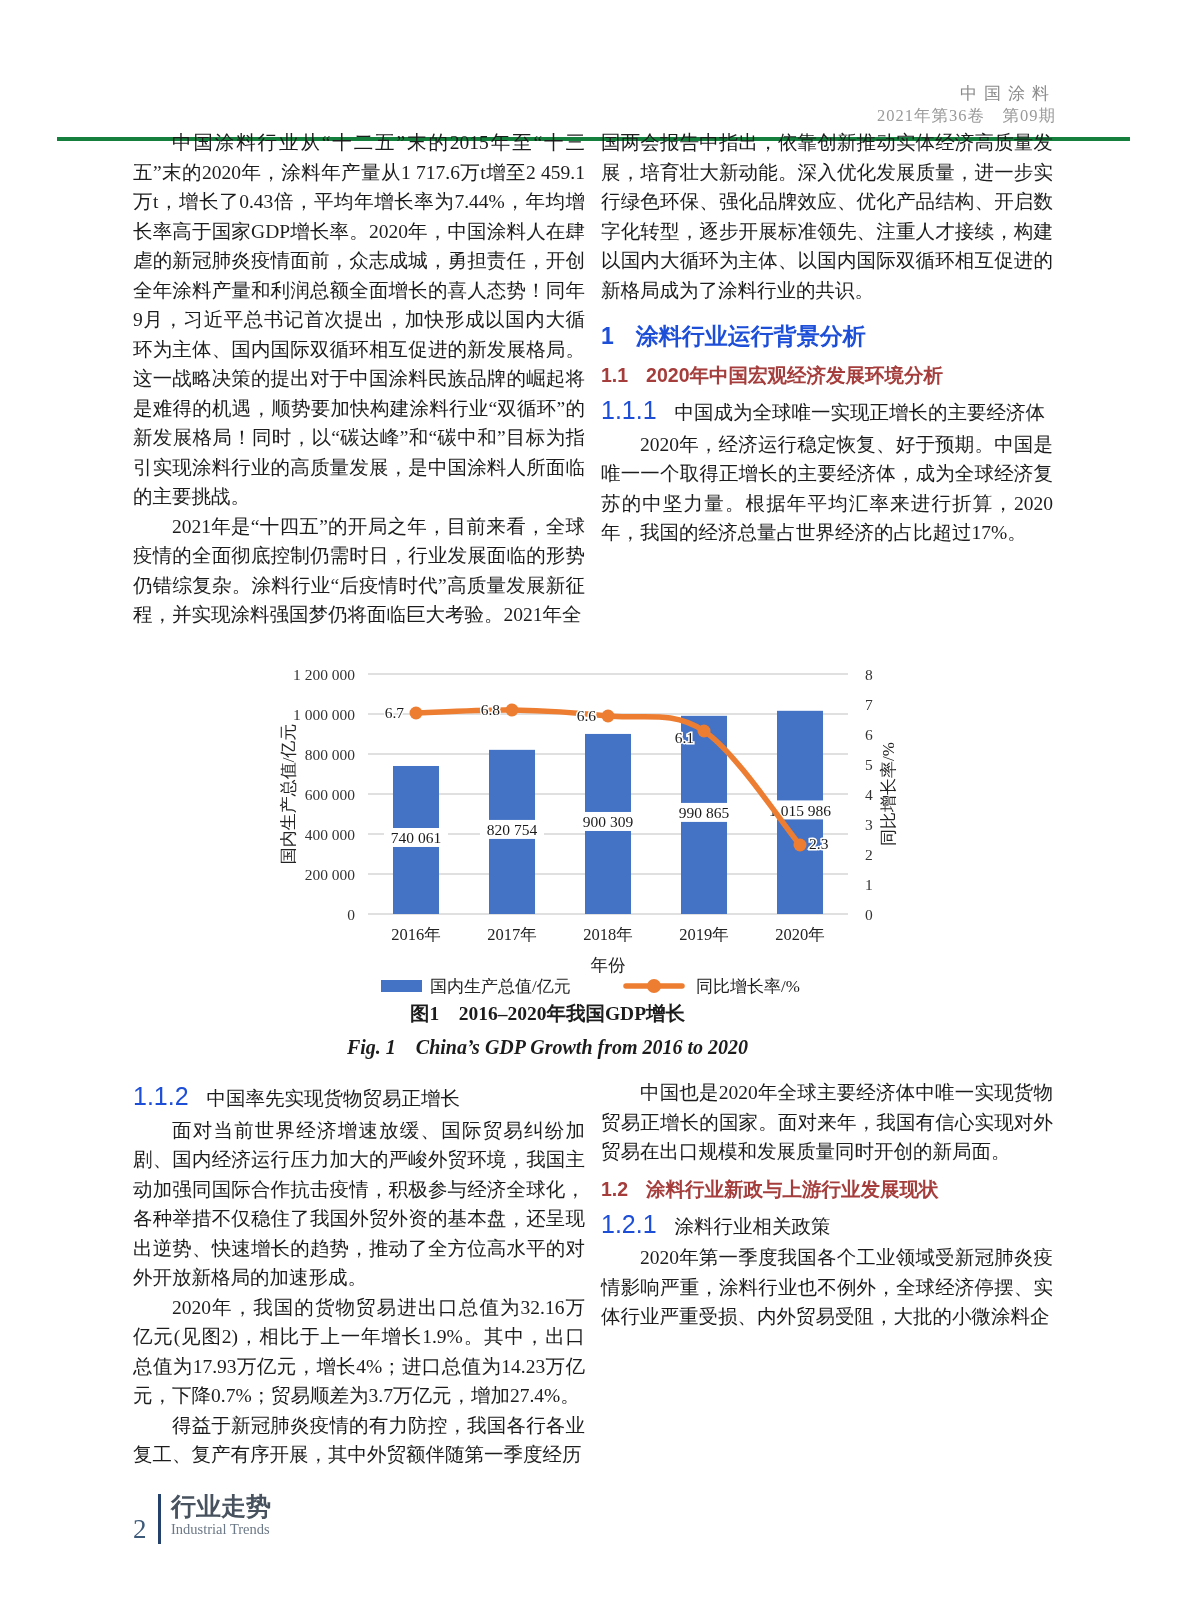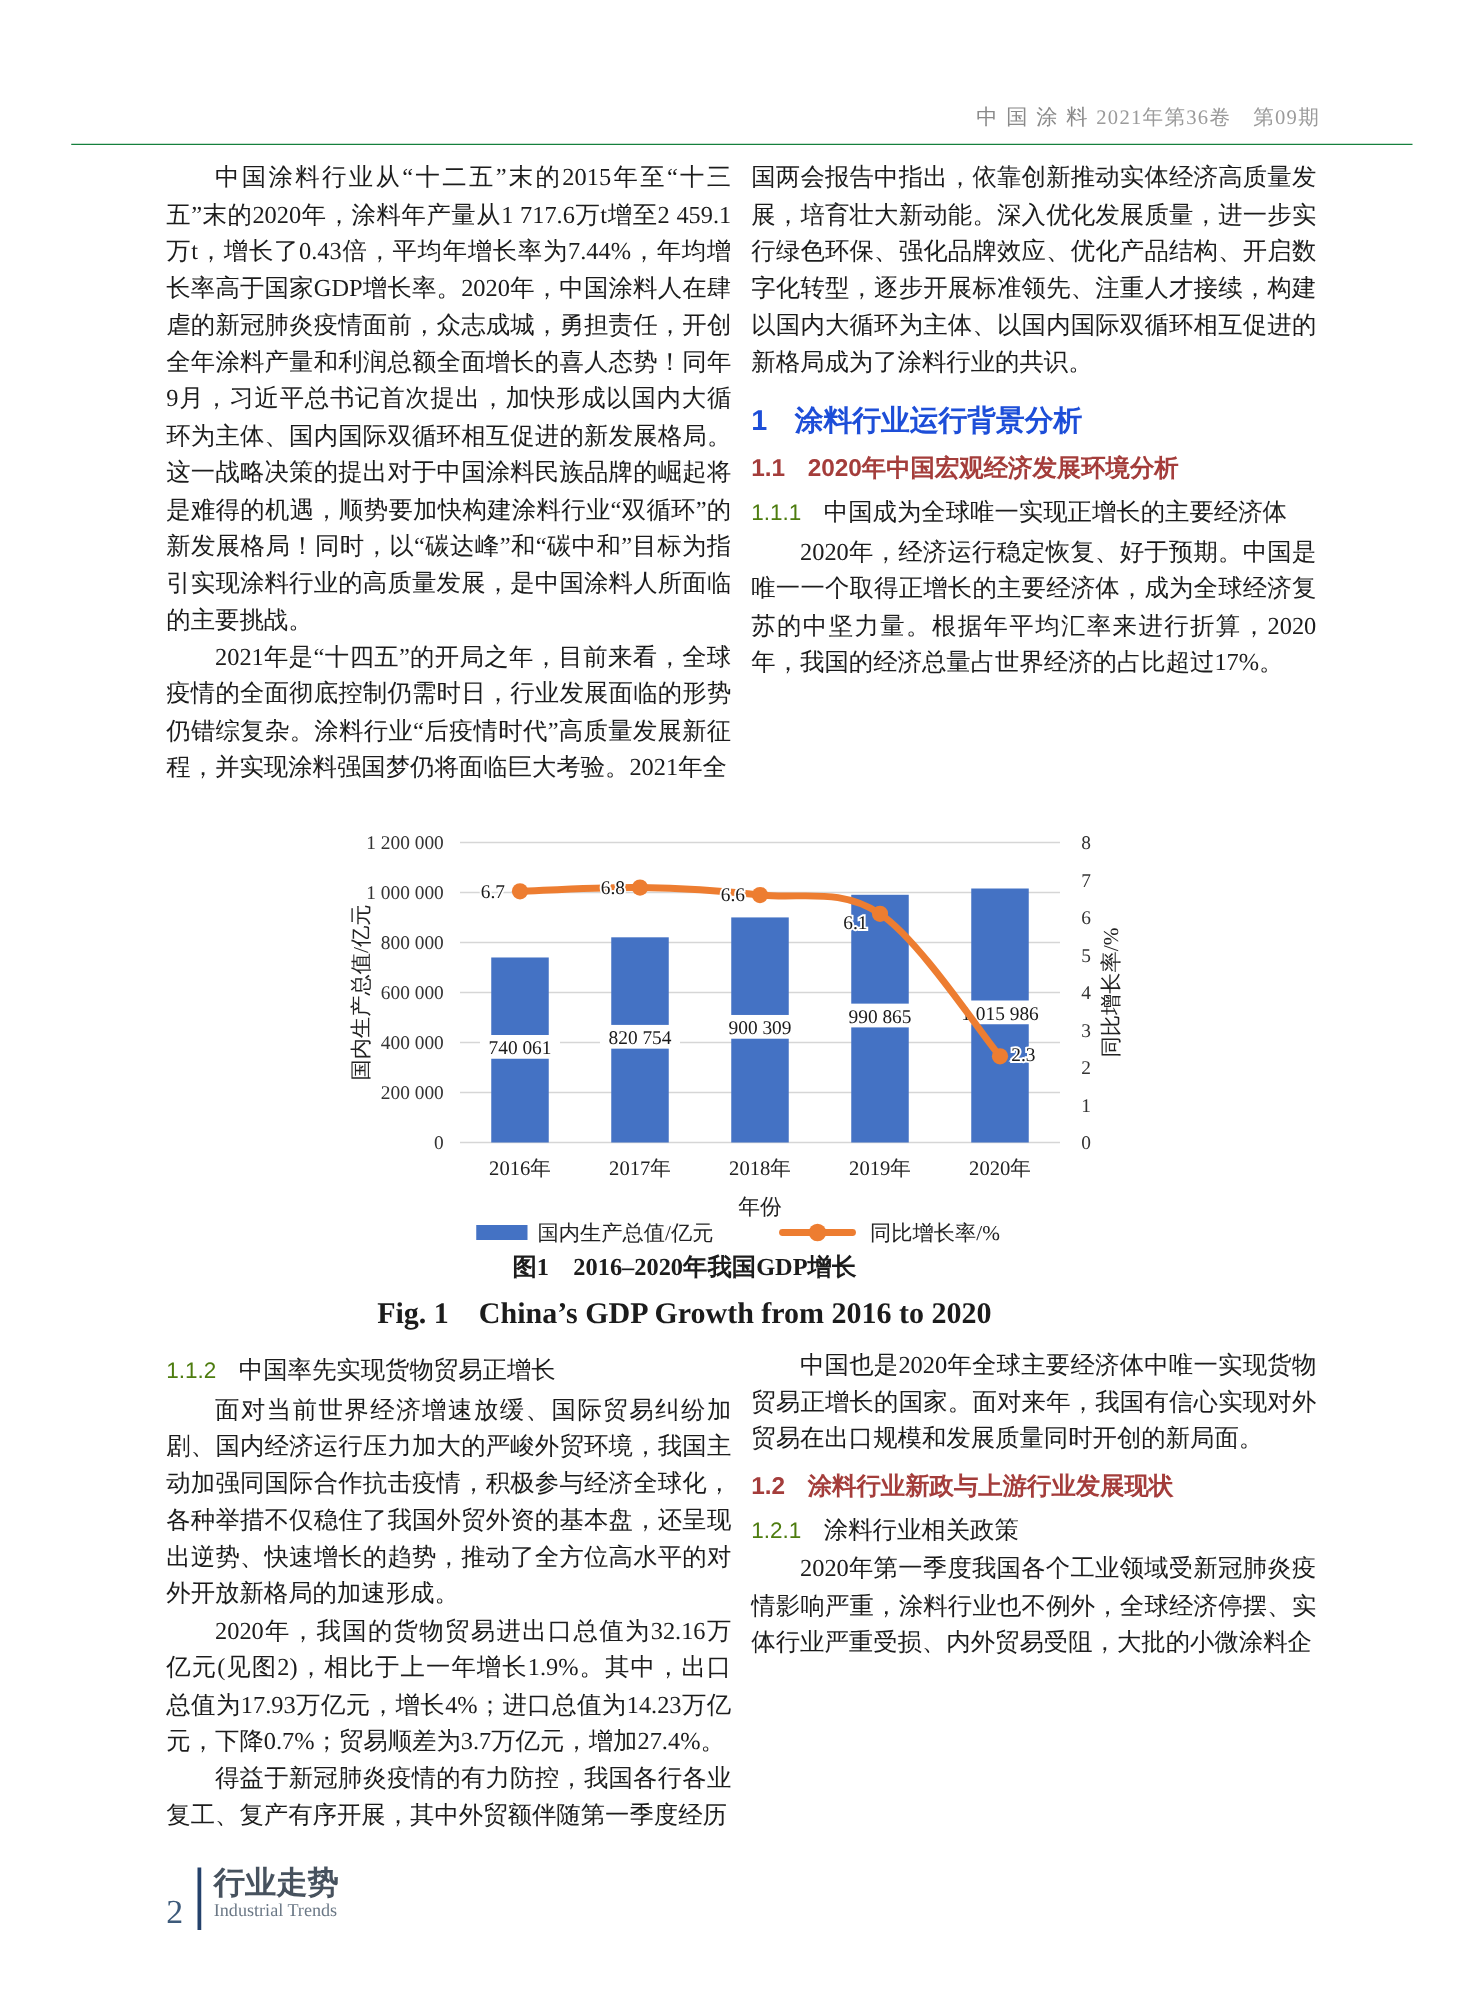--- a/index.html
+++ b/index.html
@@ -5,22 +5,22 @@
   html,body { margin:0; padding:0; background:#ffffff; }
   .page {
     position:relative; width:1187px; height:1600px; background:#ffffff;
     font-family:"Liberation Serif","DejaVu Serif",serif;
     color:#1c1c1c; overflow:hidden;
   }
   
   .pg-header {
     position:absolute; left:57px; top:82px; width:1073px;
     padding:0 74px 10px 74px; box-sizing:border-box;
-    border-bottom:1px solid #15803d;
-    display:flex; justify-content:flex-end; align-items:flex-end;
+    border-bottom:4px solid #15803d;
+    display:flex; justify-content:flex-start; align-items:flex-end;flex-direction:column;
   }
   .journal-name { font-size:17px; color:#8a8a8a; letter-spacing:7px; }
   .issue-info   { font-size:16.5px; color:#9a9a9a; letter-spacing:1px; }
   
   .col { position:absolute; width:452px; text-align:justify; }
   .col p { margin:0; font-size:19.5px; line-height:29.5px; text-indent:2em; }
   .col p.noindent { text-indent:0; }
   .col-lt { left:133px; top:128px; }
   .col-rt { left:601px; top:128px; }
   .col-lb { left:133px; top:1078px; }
@@ -31,28 +31,28 @@
   }
   .h-sec1 .num { margin-right:22px; }
   .h-sec2 {
     margin:8px 0 6px 0; font-family:"Liberation Sans","DejaVu Sans",sans-serif;
     font-size:19.5px; font-weight:bold; color:#a43d3b; line-height:29px;
   }
   .h-sec2 .num { margin-right:18px; }
   .h-sec3 { margin:4px 0 2px 0; font-size:19.5px; font-weight:normal; line-height:29.5px; }
   .h-sec3 .num {
     font-family:"Liberation Sans","DejaVu Sans",sans-serif;
-    color:#4d7c0f; margin-right:18px; font-size:18px;
+    color:#1d4ed8; margin-right:18px; font-size:25px;
   }
   .h-sec3 .ttl { color:#1c1c1c; }
   
   .chart-wrap { position:absolute; left:268px; top:648px; width:744px; height:352px; }
   .fig-caption { position:absolute; left:0; top:1000px; width:1095px; text-align:center; }
   .fig-caption .zh { font-size:19.5px; font-weight:bold; margin:0 0 7px 0; }
-  .fig-caption .en { font-size:24px; font-weight:bold; margin:0; }
+  .fig-caption .en { font-size:20px; font-weight:bold; margin:0;font-style:italic; }
   
   .pg-footer { position:absolute; left:133px; top:1494px; display:flex; align-items:stretch; }
   .page-num { font-size:27px; color:#3d5a7a; align-self:flex-end; margin-right:11px; line-height:30px; }
   .footer-bar { width:3.5px; background:#24416b; height:50px; margin-right:10px; }
   .footer-labels { display:flex; flex-direction:column; justify-content:flex-start; }
   .footer-zh {
     font-family:"Liberation Sans","DejaVu Sans",sans-serif;
     font-size:25px; font-weight:bold; color:#47525e; line-height:25px;
   }
   .footer-en { font-size:14.5px; color:#6b7886; line-height:21px; }

